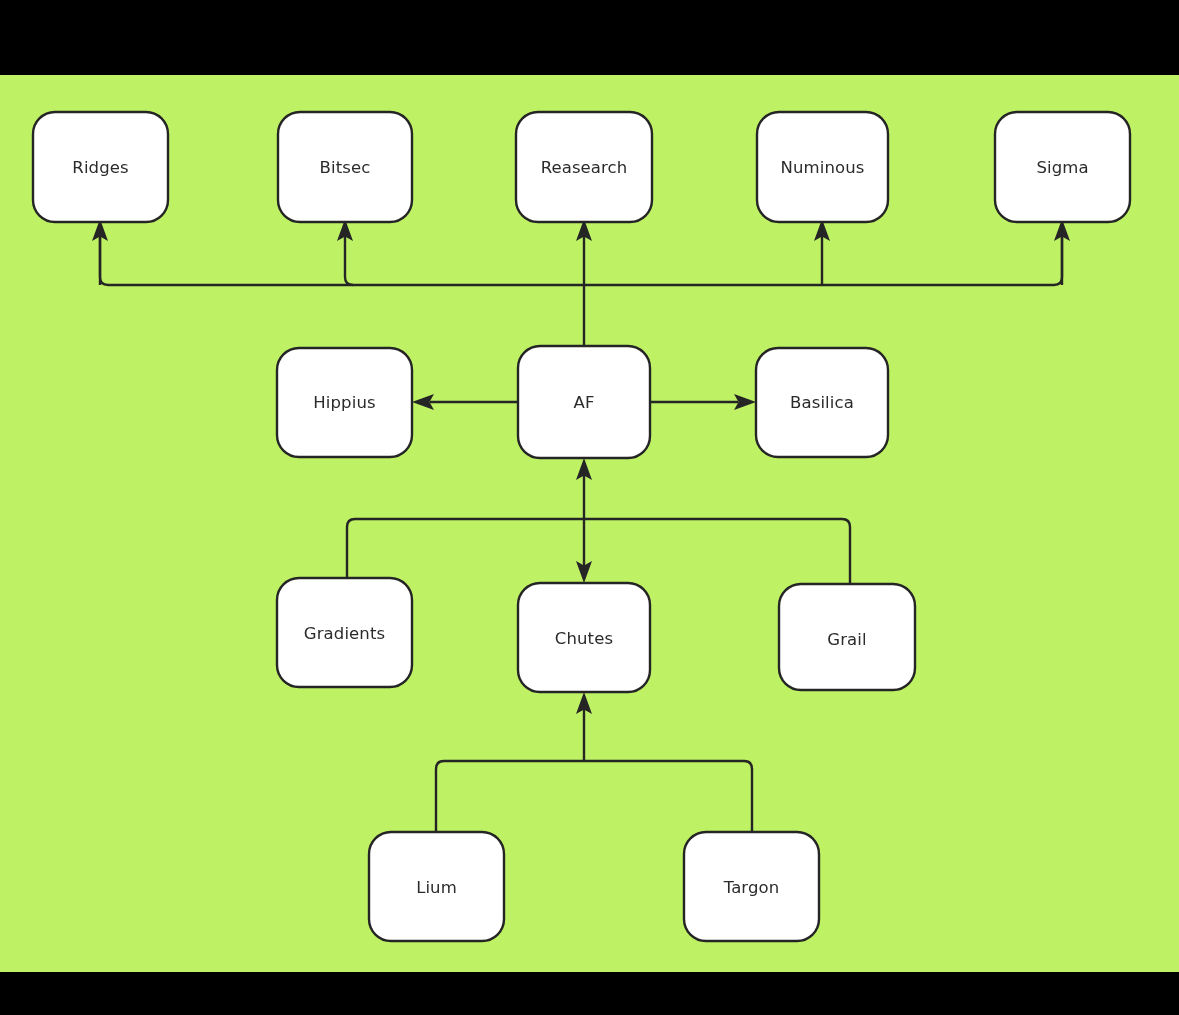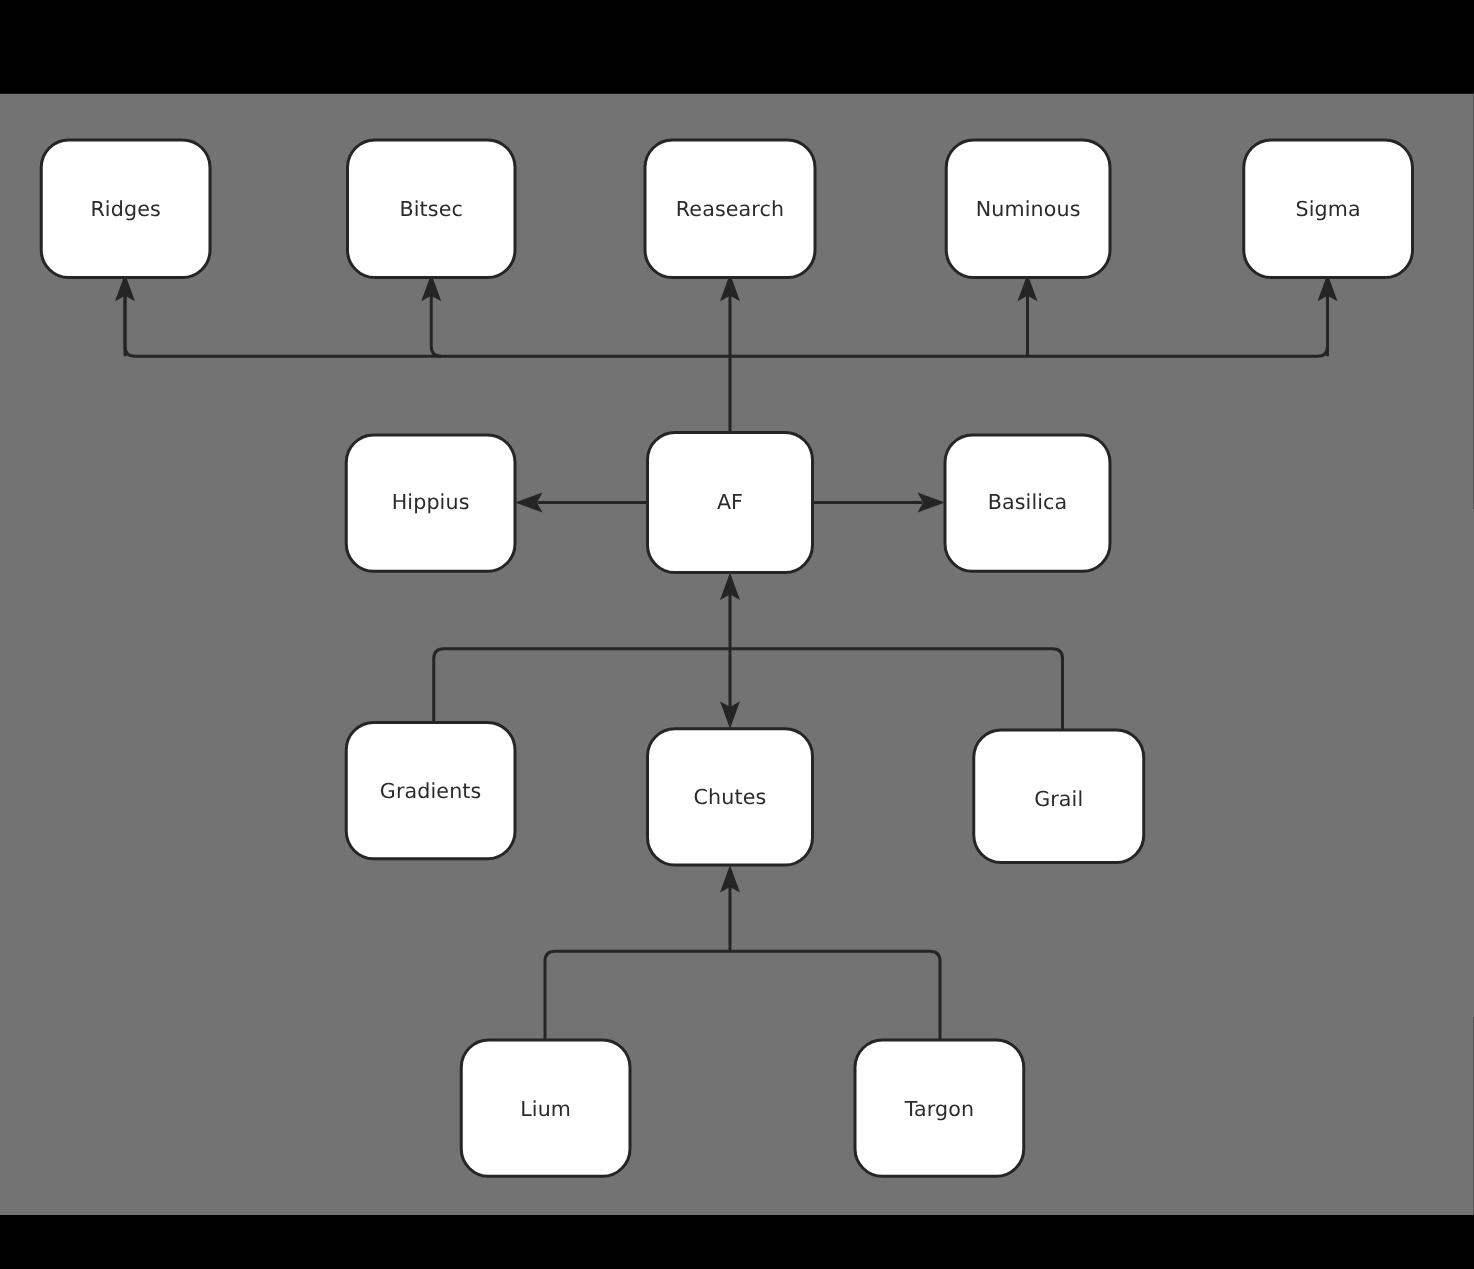--- a/index.html
+++ b/index.html
@@ -27,21 +27,21 @@
     background: #000000;
   }
   #letterbox-top { top: 0; height: 75px; }
   #letterbox-bottom { top: 972px; height: 43px; }
   #canvas {
     position: absolute;
     left: 0;
     top: 75px;
     width: 1179px;
     height: 897px;
-    background: #737373;
+    background: #bef264;
   }
   svg#diagram {
     display: block;
     width: 1179px;
     height: 897px;
   }
   .node-rect {
     fill: #ffffff;
     stroke: #252525;
     stroke-width: 2.4;

